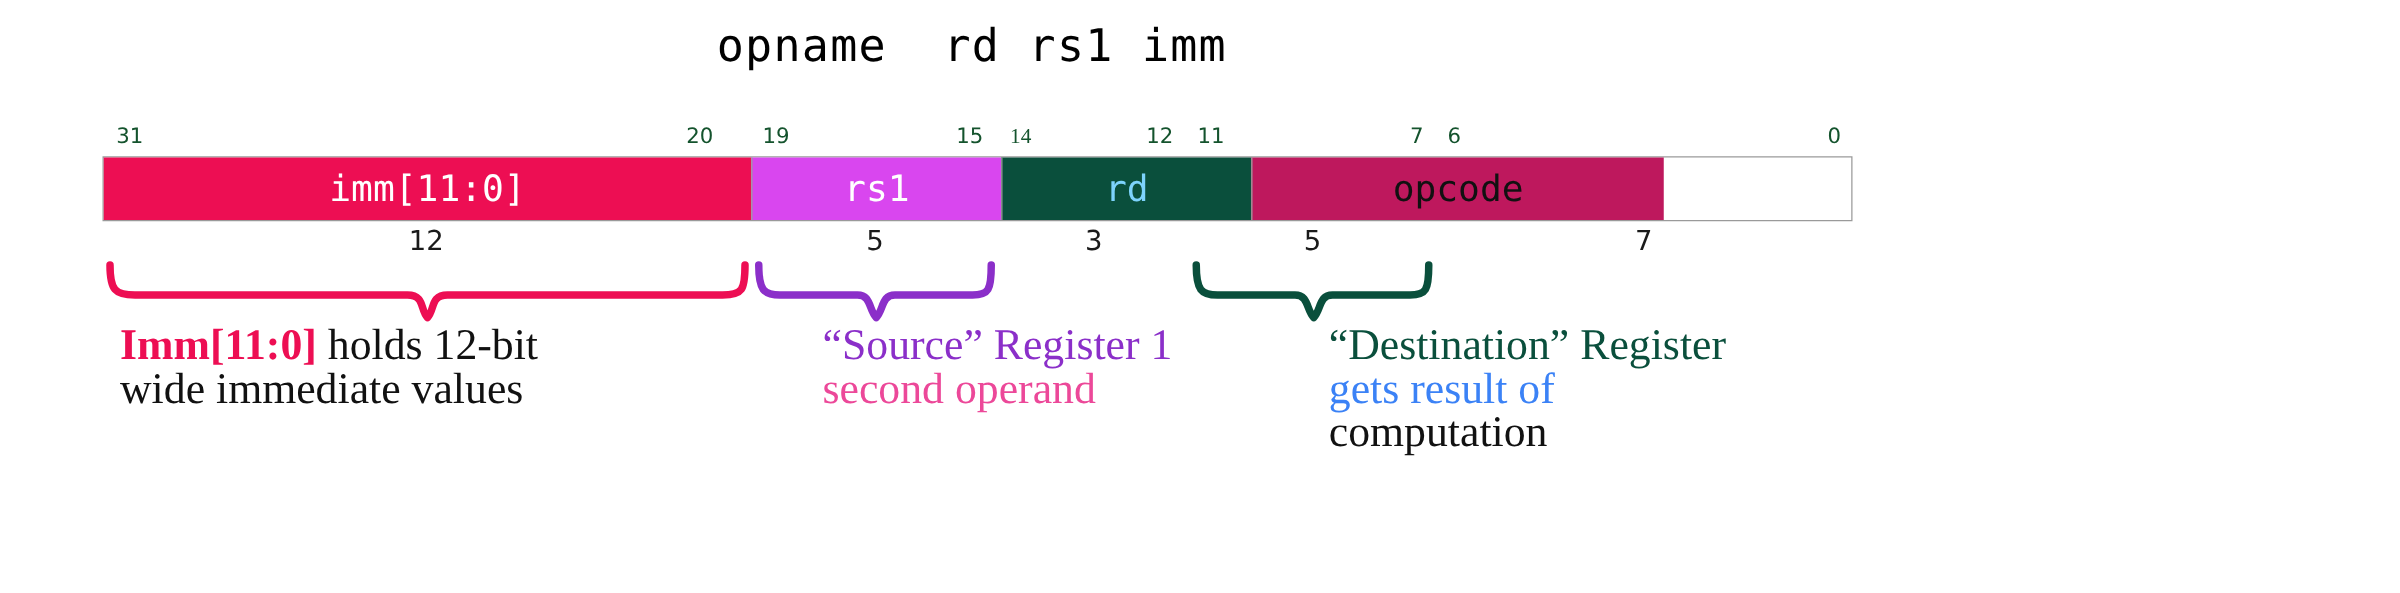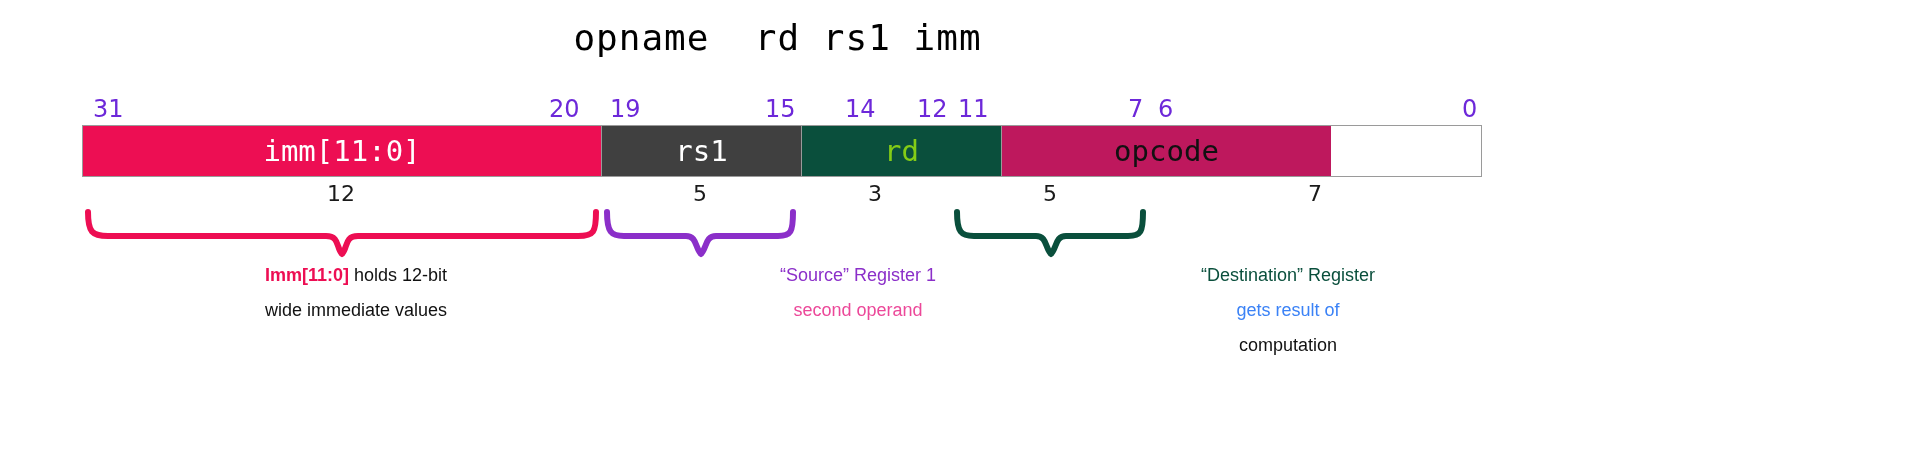--- a/index.html
+++ b/index.html
@@ -36,23 +36,23 @@
     position: absolute;
     left: 0;
     top: 97px;
     width: 1920px;
     height: 26px;
   }
   .bit-num {
     position: absolute;
     top: 0;
     font-family: "DejaVu Sans", sans-serif;
-    font-size: 24px;
+    font-size: 17px;
     line-height: 24px;
-    color: #6d28d9;
+    color: #14532d;
     white-space: pre;
   }
 
   
   .field-bar {
     position: absolute;
     left: 82px;
     top: 125px;
     height: 50px;
     width: 1398px;
@@ -101,53 +101,52 @@
     left: 0;
     top: 0;
     width: 1920px;
     height: 474px;
     pointer-events: none;
   }
 
   
   .annot {
     position: absolute;
-    font-family: Liberation Sans, sans-serif;
-    font-size: 18px;
+    font-family: Liberation Serif, serif;
+    font-size: 35px;
     line-height: 35px;
     color: #111111;
-    text-align: center;
   }
   .annot .colored-lead {
     font-weight: bold;
   }
   .annot-line { display: block; white-space: pre; }
 </style>
 </head>
 <body>
 
 <div class="title">opname  rd rs1 imm</div>
 
 <div class="bit-ruler">
   <span class="bit-num" style="left:93px;">31</span>
   <span class="bit-num" style="left:549px;">20</span>
   <span class="bit-num" style="left:610px;">19</span>
   <span class="bit-num" style="left:765px;">15</span>
-  <span class="bit-num" style="left:845px;">14</span>
+  <span class="bit-num" style="left:808px;font-family:Liberation Serif, serif;">14</span>
   <span class="bit-num" style="left:917px;">12</span>
   <span class="bit-num" style="left:958px;">11</span>
   <span class="bit-num" style="left:1128px;">7</span>
   <span class="bit-num" style="left:1158px;">6</span>
   <span class="bit-num" style="left:1462px;">0</span>
 </div>
 
 <div class="field-bar">
   <div class="field" style="width:518px;background:#ED0E53;color:#FFFFFF;">imm[11:0]</div>
-  <div class="field" style="width:200px;background:#404040;color:#FFFFFF;">rs1</div>
-  <div class="field" style="width:200px;background:#0A4F3C;color:#84cc16;">rd</div>
+  <div class="field" style="width:200px;background:#d946ef;color:#FFFFFF;">rs1</div>
+  <div class="field" style="width:200px;background:#0A4F3C;color:#7dd3fc;">rd</div>
   <div class="field" style="width:330px;background:#be185d;color:#111111;">opcode</div>
 </div>
 
 <div class="width-row">
   <span class="width-num" style="left:0px;width:518px;">12</span>
   <span class="width-num" style="left:518px;width:200px;">5</span>
   <span class="width-num" style="left:718px;width:150px;">3</span>
   <span class="width-num" style="left:868px;width:200px;">5</span>
   <span class="width-num" style="left:1068px;width:330px;">7</span>
 </div>

